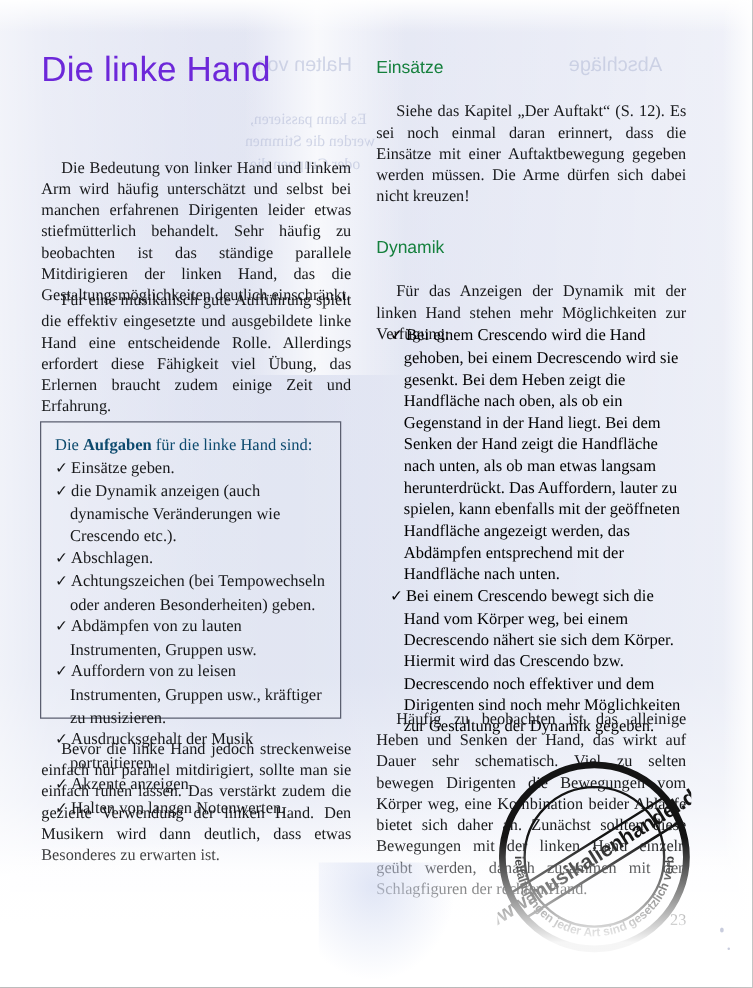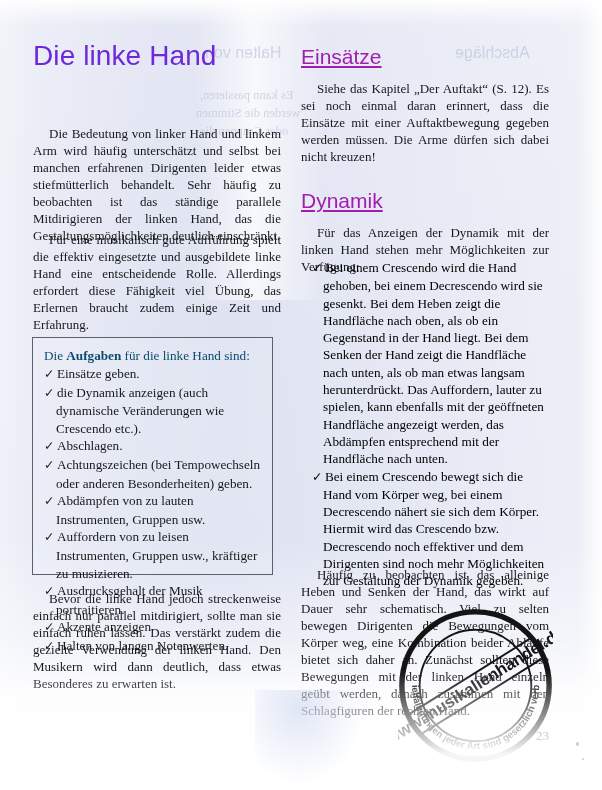--- a/index.html
+++ b/index.html
@@ -111,25 +111,24 @@
     letter-spacing: 0.1px;
     color: #6d28d9;
     margin: 0;
     position: absolute;
     left: 33px;
     top: 40px;
   }
   h2.section-title {
     font-family: "Liberation Sans", sans-serif;
     font-weight: 400;
-    font-size: 21px;
-    color: #a21caf;
-    margin: 0;
-    position: absolute;
-    text-decoration: underline;
+    font-size: 14px;
+    color: #15803d;
+    margin: 0;
+    position: absolute;
   }
   #h-einsaetze { left: 301px; top: 45px; }
   #h-dynamik   { left: 301px; top: 189px; }
 
   p.body {
     font-family: "Liberation Serif", serif;
     font-size: 13px;
     line-height: 17.0px;
     color: #17181a;
     margin: 0;

